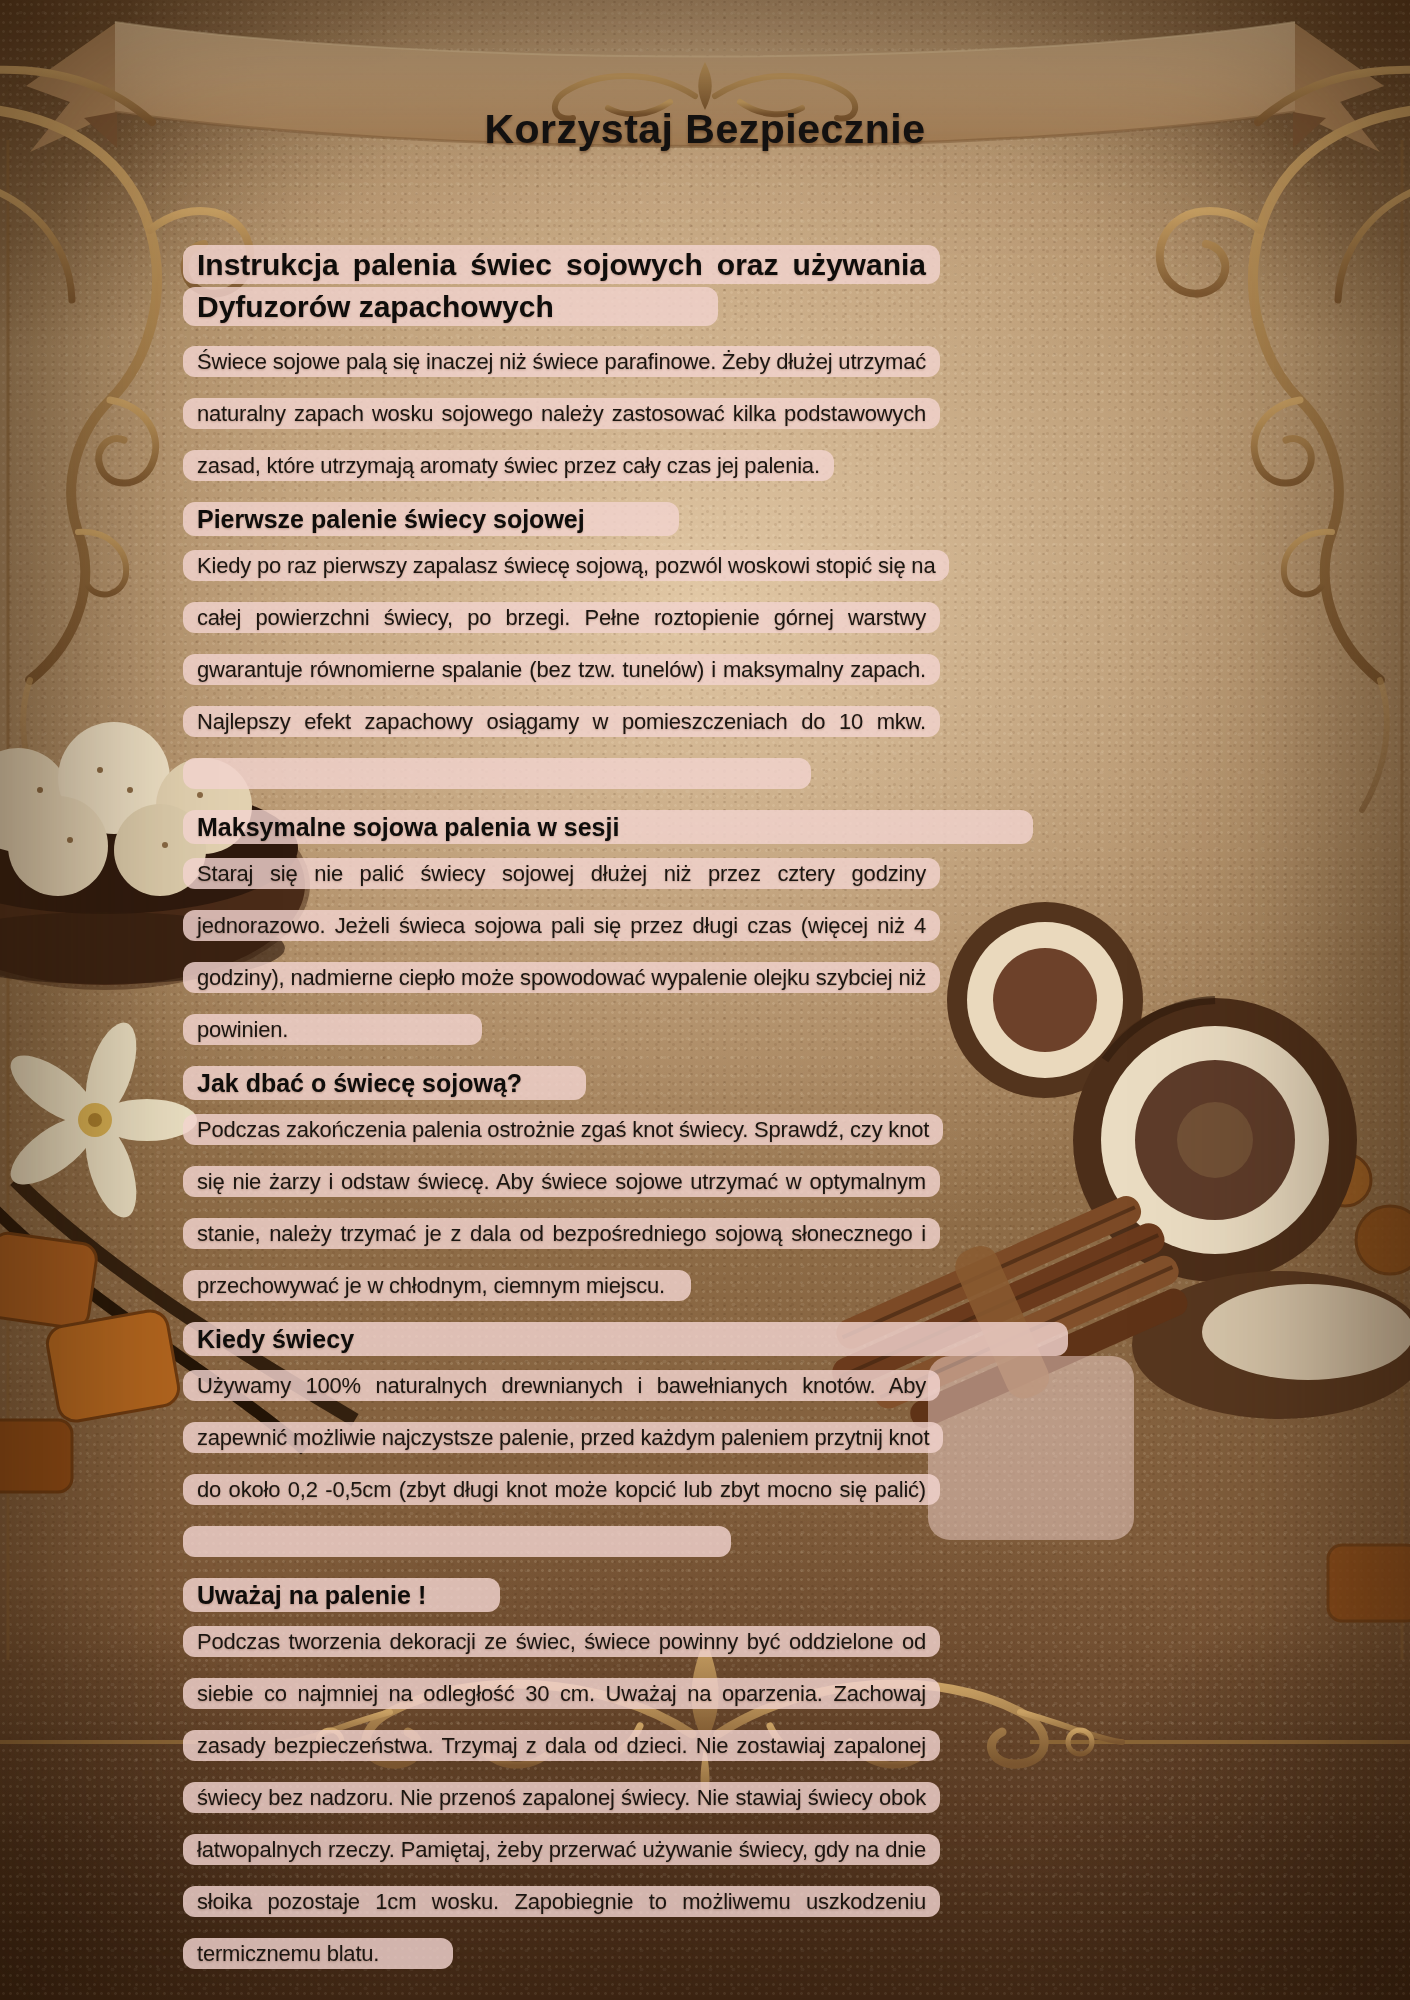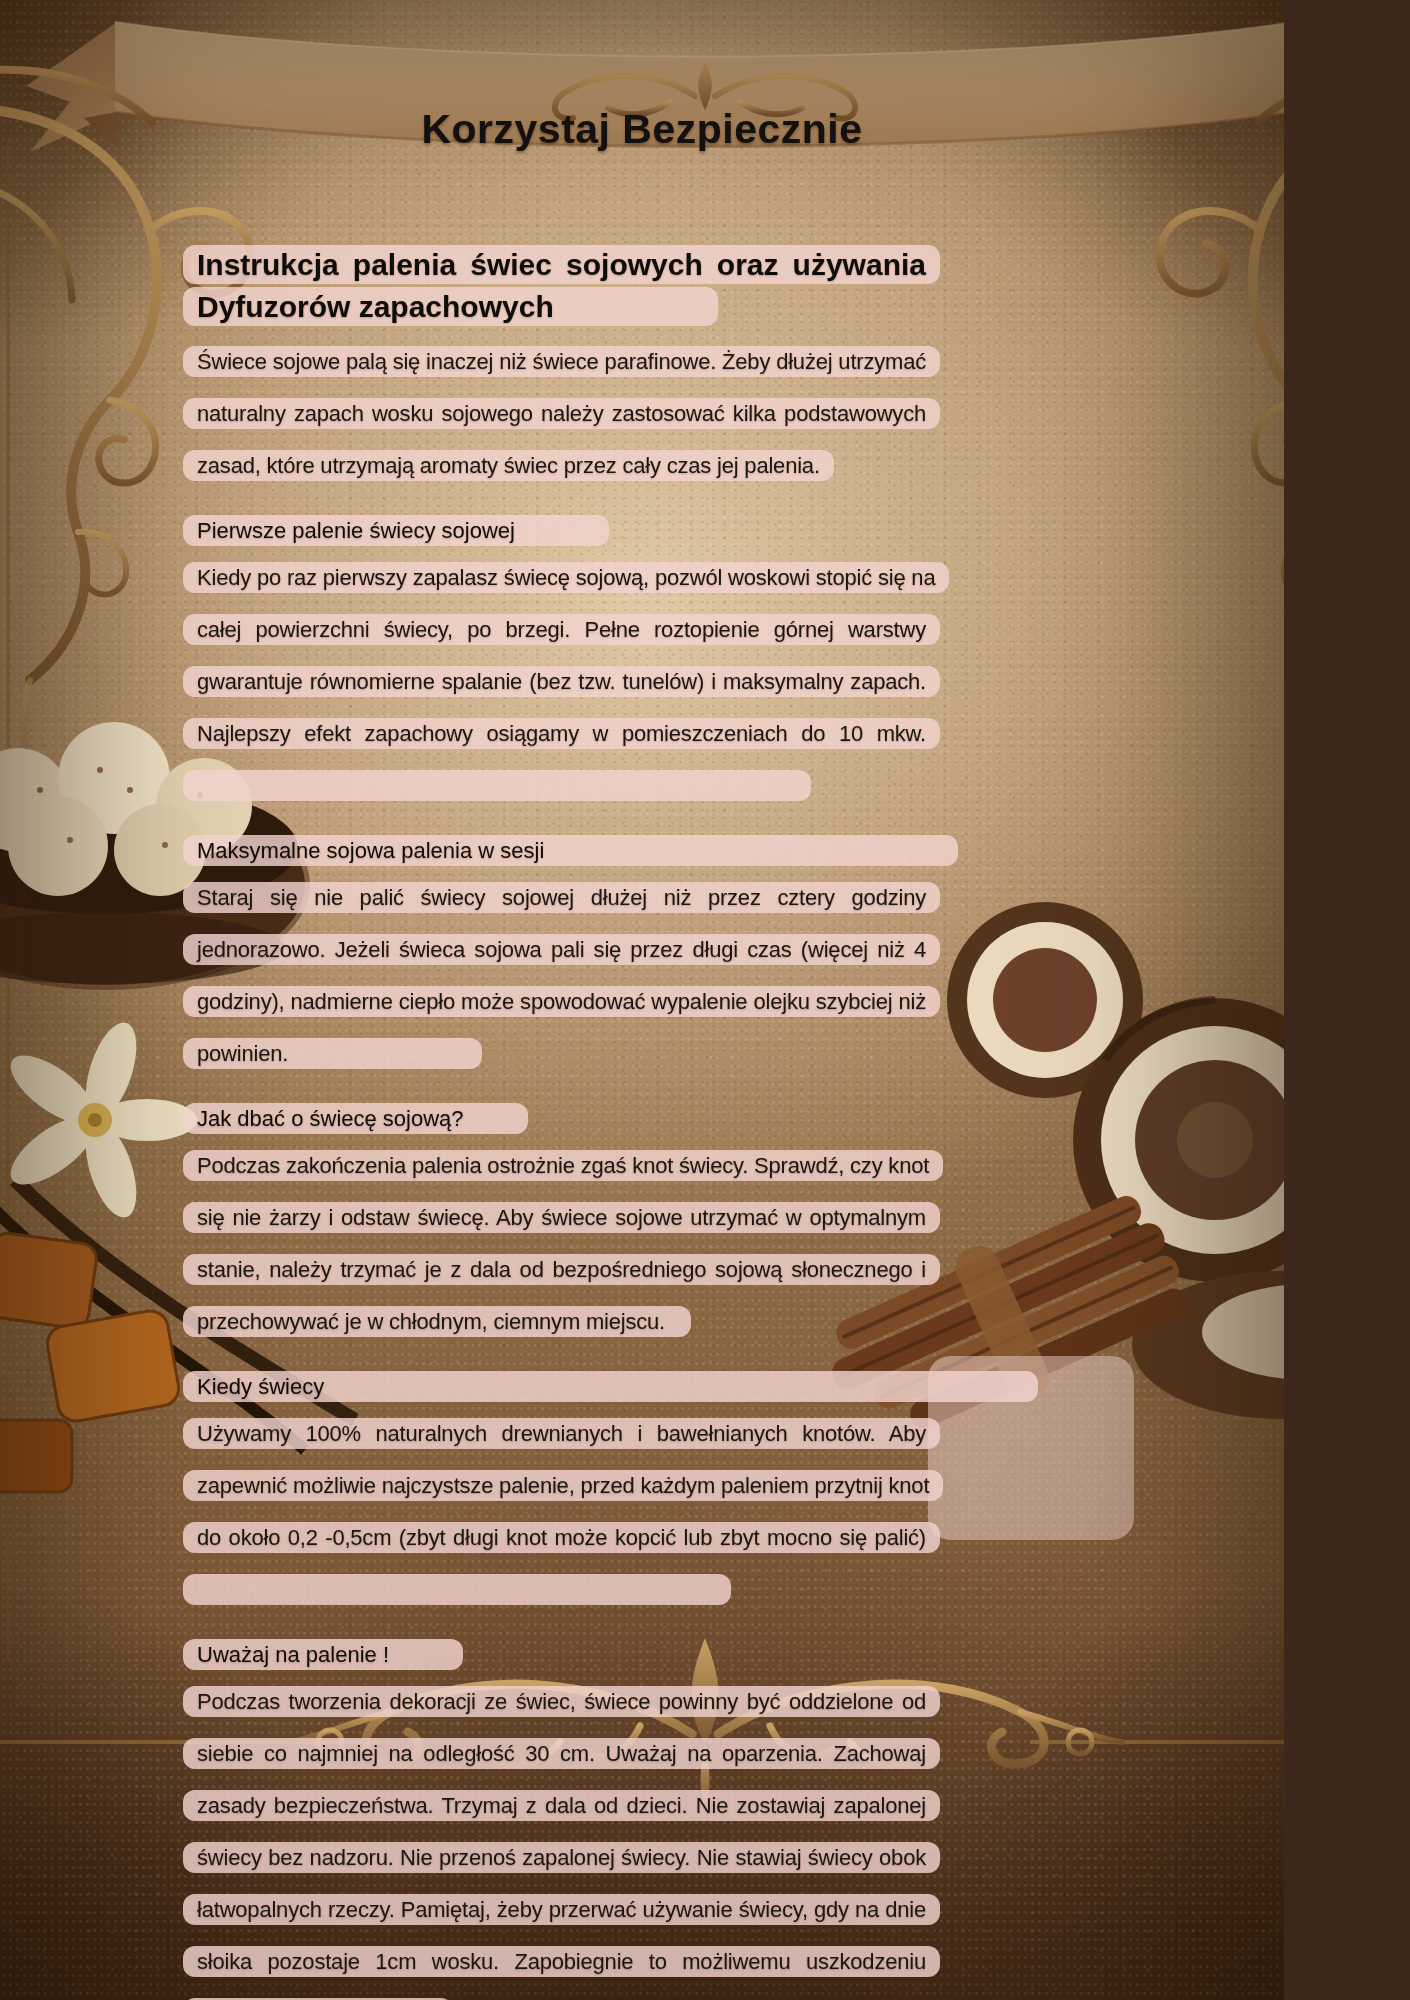--- a/index.html
+++ b/index.html
@@ -1,17 +1,17 @@
 <!DOCTYPE html>
 <html><head>
 <meta charset="utf-8">
 <style>
   html,body{margin:0;padding:0;background:#3c281a;}
   .page{
-    position:relative;width:1284px;height:2000px;overflow:hidden;
+    position:relative;width:1410px;height:2000px;overflow:hidden;
     font-family:"Liberation Sans","DejaVu Sans",sans-serif;
     background:
       radial-gradient(ellipse 75% 42% at 50% 30%, rgba(231,206,172,.92), rgba(203,170,133,.45) 55%, rgba(0,0,0,0) 78%),
       radial-gradient(ellipse 60% 25% at 50% 4%, rgba(214,184,146,.8), rgba(0,0,0,0) 70%),
       radial-gradient(ellipse 100% 45% at 50% 104%, rgba(58,33,17,.78), rgba(0,0,0,0) 65%),
       radial-gradient(ellipse 42% 30% at 0% 100%, rgba(38,21,9,.85), rgba(0,0,0,0) 70%),
       radial-gradient(ellipse 42% 30% at 100% 100%, rgba(38,21,9,.85), rgba(0,0,0,0) 70%),
       radial-gradient(ellipse 45% 25% at 0% 0%, rgba(70,44,22,.9), rgba(0,0,0,0) 70%),
       radial-gradient(ellipse 45% 25% at 100% 0%, rgba(70,44,22,.9), rgba(0,0,0,0) 70%),
       linear-gradient(180deg,#9a7850 0%, #a98a62 18%, #a3825a 40%, #8d6b46 62%, #7a5636 82%, #5f3f27 100%);
@@ -32,21 +32,21 @@
   .side-tint{position:absolute;z-index:3;left:928px;top:1356px;width:206px;height:184px;
     background:rgba(241,211,206,.5);border-radius:22px;}
 
   .page-title{position:absolute;z-index:4;top:106px;left:0;right:0;text-align:center;
     font-size:41px;font-weight:bold;color:#131110;letter-spacing:.5px;
     text-shadow:0 2px 3px rgba(70,35,12,.45);}
 
   .content{position:absolute;z-index:4;left:183px;top:244px;width:757px;color:#1b1611;}
   .content h2{margin:0 0 8px;font-size:30px;line-height:42px;font-weight:bold;
     text-align:justify;color:#0f0d0b;}
-  .content h3{margin:21px 0 3px;font-size:22px;line-height:36px;font-weight:normal;
+  .content h3{margin:9px 0 3px;font-size:25px;line-height:36px;font-weight:bold;
     white-space:nowrap;color:#0f0d0b;}
   .content p{margin:0 0 3px;font-size:22px;line-height:52px;text-align:justify;
     letter-spacing:-0.2px;}
   .hl{
     background:rgba(241,211,206,.82);
     border-radius:12px;padding:3px 14px;
     -webkit-box-decoration-break:clone;box-decoration-break:clone;
     text-shadow:0 1px 2px rgba(95,48,22,.3);
   }
   .stub{display:inline-block;width:var(--w,0px);height:2px;}

